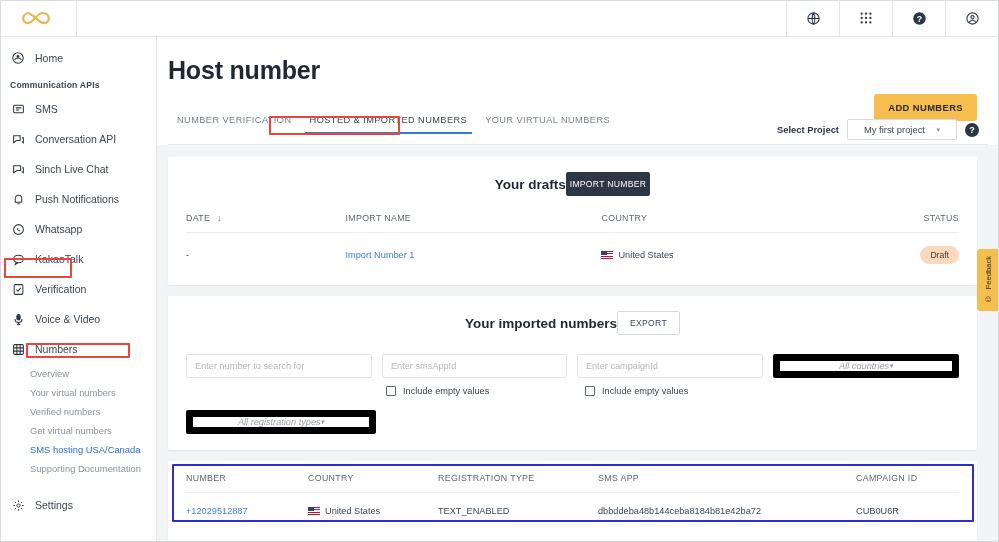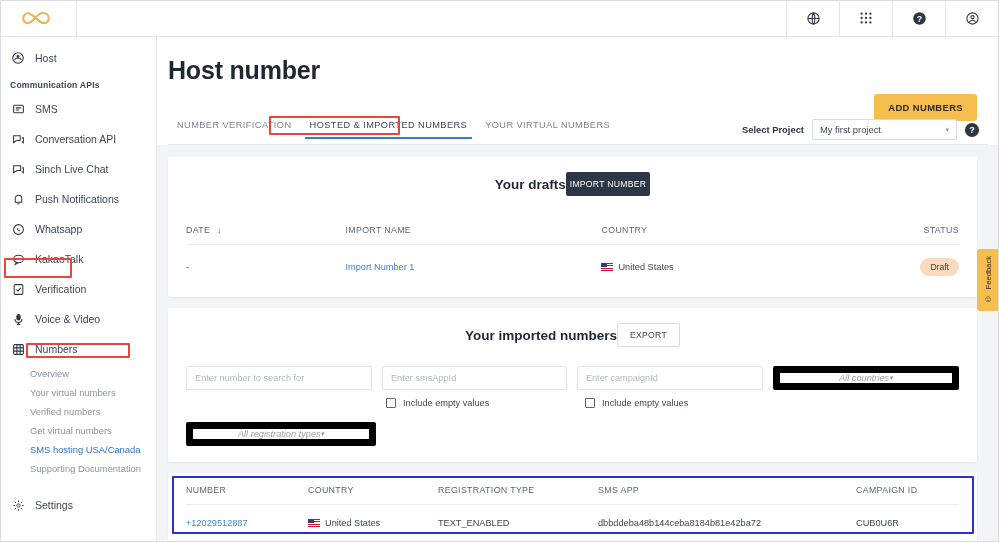--- a/index.html
+++ b/index.html
@@ -73,43 +73,43 @@
     position: absolute; right: 22px; top: 16px;
     background: #f6bd4f; color: #2d2a24; border: none;
     font-size: 9.4px; font-weight: bold; letter-spacing: .4px;
     padding: 8px 14px; border-radius: 3px; cursor: pointer;
     font-family: "Liberation Sans", sans-serif;
     margin-top: 41px;
   }
 
   .tabs-row {
     position: absolute; top: 78px; left: 0; width: 842px; height: 29px;
-    display: flex; align-items: center; padding-left: 11px;
+    display: flex; align-items: flex-start; padding-left: 11px;
   }
   .tab {
     font-size: 9.2px; color: #7b838f; letter-spacing: .45px;
     padding: 0 9px 9px 9px; cursor: pointer; position: relative;
   }
   .tab.active { color: #3c4654; }
   .tab.active:after {
     content: ""; position: absolute; left: 4px; right: 4px; bottom: 0;
     height: 2px; background: #2f7fd1;
   }
   .tabs-underline {
     position: absolute; top: 107px; left: 11px; width: 820px;
     height: 1px; background: #e6e8eb;
   }
   .project-picker {
     position: absolute; right: 20px; top: 82px;
     display: flex; align-items: center; gap: 8px;
   }
   .project-label { font-size: 9.4px; font-weight: bold; color: #2d3645; }
   .project-select {
-    width: 145px; height: 21px; border: 1px solid #d7dade; border-radius: 2px;
-    display: flex; align-items: center; padding: 0 7px;
+    width: 110px; height: 21px; border: 1px solid #d7dade; border-radius: 2px;
+    display: flex; align-items: center; padding: 0 16px;
     font-size: 9.4px; color: #3c4654; background: #fff; cursor: pointer;
     justify-content: space-between;
   }
   .help-round {
     width: 14px; height: 14px; border-radius: 50%; background: #2d3645;
     color: #fff; font-size: 9px; font-weight: bold; display: flex;
     align-items: center; justify-content: center; cursor: pointer;
   }
 
   .content-scroll {
@@ -267,21 +267,21 @@
   <div class="sidebar">
 
     <div class="nav-item">
       <span class="ico">
         <svg width="14" height="14" viewBox="0 0 24 24" fill="none" stroke="#2d3645" stroke-width="1.8">
           <circle cx="12" cy="12" r="9"></circle>
             <path d="M6 15c1.4-2 3.6-3 6-3s4.6 1 6 3"></path>
             <circle cx="12" cy="9.5" r="1.6" fill="#2d3645"></circle>
         </svg>
       </span>
-      <span>Host</span>
+      <span>Home</span>
     </div>
 
     <div class="nav-section">Communication APIs</div>
 
     <div class="nav-item">
       <span class="ico">
         <svg width="13" height="13" viewBox="0 0 24 24" fill="none" stroke="#2d3645" stroke-width="1.9">
           <rect x="3" y="4" width="18" height="14" rx="2"></rect>
             <path d="M7 9h10M7 13h6"></path>
         </svg>
@@ -413,21 +413,21 @@
       <div class="help-round">?</div>
     </div>
 
     <div class="content-scroll">
 
       <div class="card">
         <div class="card-head">
           <div class="card-title">Your drafts</div>
           <button class="btn-dark">IMPORT NUMBER</button>
         </div>
-        <div style="padding:0 18px 8px 18px;margin-top:12px;">
+        <div style="padding:0 18px 8px 18px;">
           <table>
             <thead>
               <tr>
                 <th style="width:165px;">
                   <span>DATE</span>
                   <span style="margin-left:4px;">↓</span>
                 </th>
                 <th style="width:265px;">IMPORT NAME</th>
                 <th style="width:330px;">COUNTRY</th>
                 <th style="text-align:right;">STATUS</th>

